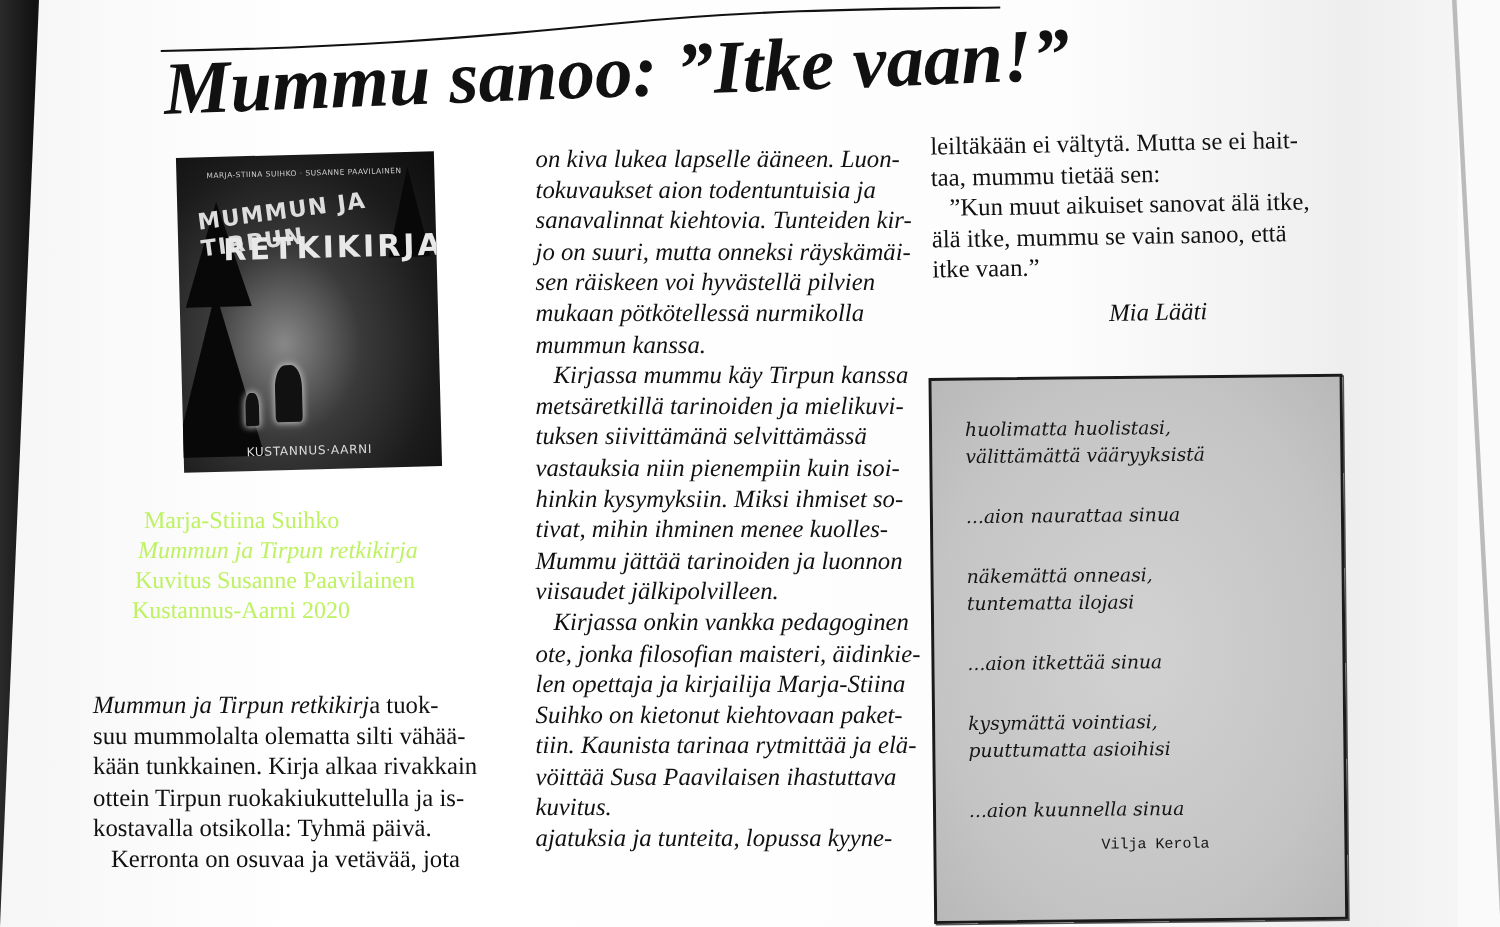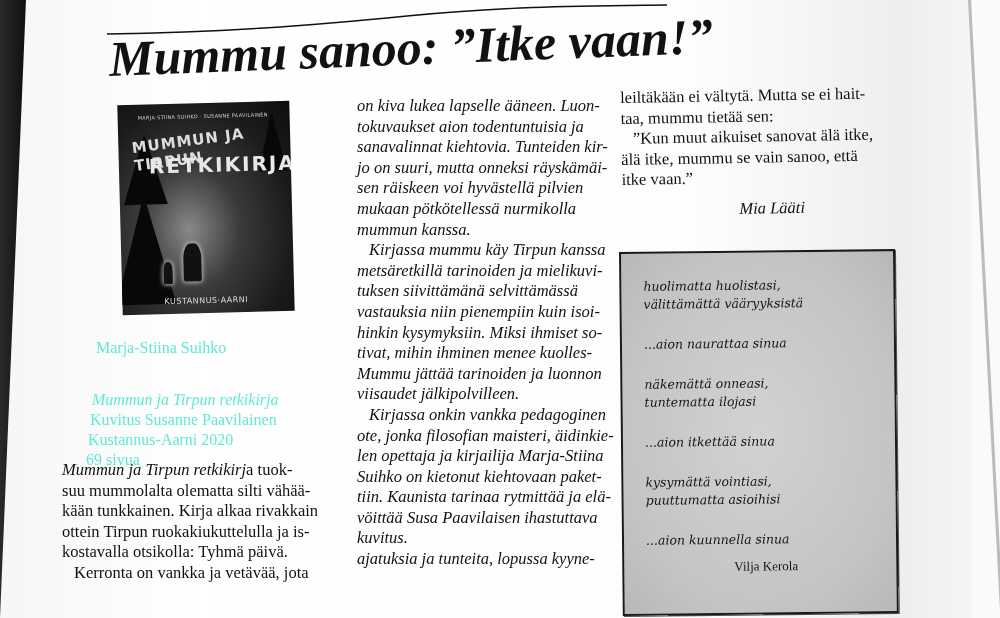--- a/index.html
+++ b/index.html
@@ -54,21 +54,21 @@
   }
   .cover-publisher {
     position: absolute; left: 42px; bottom: 8px; font-family: "DejaVu Sans", sans-serif;
     font-size: 8px; color: #ddd; letter-spacing: 0.5px;
   }
   .cover-tree { position: absolute; width: 0; height: 0; border-left: 14px solid transparent; border-right: 14px solid transparent; border-bottom: 40px solid #080808; }
   .cover-figure { position: absolute; background: #111; border-radius: 40% 40% 10% 10%; box-shadow: 0 0 4px 1px #bbb; }
 
   .info {
     position: absolute; left: 88px; top: 338px;
-    font-size: 16px; color: #5eead4; line-height: 20px;
+    font-size: 16px; color: #bef264; line-height: 20px;
   }
   .info div { white-space: nowrap; }
   .info .i { font-style: italic; }
 
   .col {
     position: absolute; font-size: 16.5px; line-height: 20.6px; color: #111;
     text-align: justify;
   }
   .col .line { white-space: nowrap; display: block; }
   .col1 { left: 62px; top: 460px; width: 270px; }
@@ -83,21 +83,21 @@
     border: 2px solid #1a1a1a;
     box-shadow: 1px 1px 0 #555;
     transform: rotate(-0.6deg); transform-origin: left top;
   }
   .poem {
     position: absolute; left: 22px; top: 24px;
     font-family: "DejaVu Serif", serif; font-style: italic; font-size: 12.5px; line-height: 18px; color: #151515;
   }
   .poem .stanza { margin-bottom: 22px; white-space: nowrap; }
   .poem-sig {
-    position: absolute; left: 110px; top: 306px; font-family: Liberation Serif, serif; font-size: 13px; color: #151515;
+    position: absolute; left: 110px; top: 306px; font-family: Liberation Mono, monospace; font-size: 10px; color: #151515;
   }
 </style>
 </head>
 <body>
 
 <div class="bg-left"></div>
 <div class="page"></div>
 <div class="right-strip"></div>
 <div class="page-edge"></div>
 
@@ -114,33 +114,32 @@
   <div class="cover-figure" style="left:62px; top:140px; width:18px; height:38px;"></div>
   <div class="cover-figure" style="left:42px; top:158px; width:9px; height:22px;"></div>
   <div class="cover-author">MARJA-STIINA SUIHKO · SUSANNE PAAVILAINEN</div>
   <div class="cover-title1">MUMMUN JA TIRPUN</div>
   <div class="cover-title2">RETKIKIRJA</div>
   <div class="cover-publisher">KUSTANNUS·AARNI</div>
 </div>
 
 <div class="info">
   <div style="padding-left:8px;">Marja-Stiina Suihko</div>
-  <div class="i" style="padding-left:4px;margin-top:32px;">Mummun ja Tirpun retkikirja</div>
+  <div class="i" style="padding-left:4px;">Mummun ja Tirpun retkikirja</div>
   <div style="padding-left:2px;">Kuvitus Susanne Paavilainen</div>
   <div>Kustannus-Aarni 2020</div>
-  <div style="margin-left:-2px;">69 sivua</div>
 </div>
 
 <div class="col col1">
   <span class="line"><i>Mummun ja Tirpun retkikirj</i><span>a tuok-</span></span>
   <span class="line">suu mummolalta olematta silti vähää-</span>
   <span class="line">kään tunkkainen. Kirja alkaa rivakkain</span>
   <span class="line">ottein Tirpun ruokakiukuttelulla ja is-</span>
   <span class="line">kostavalla otsikolla: Tyhmä päivä.</span>
-  <span class="line ind">Kerronta on vankka ja vetävää, jota</span>
+  <span class="line ind">Kerronta on osuvaa ja vetävää, jota</span>
 </div>
 
 <div class="col col2">
   <span class="line">on kiva lukea lapselle ääneen. Luon-</span>
   <span class="line">tokuvaukset aion todentuntuisia ja</span>
   <span class="line">sanavalinnat kiehtovia. Tunteiden kir-</span>
   <span class="line">jo on suuri, mutta onneksi räyskämäi-</span>
   <span class="line">sen räiskeen voi hyvästellä pilvien</span>
   <span class="line">mukaan pötkötellessä nurmikolla</span>
   <span class="line">mummun kanssa.</span>

